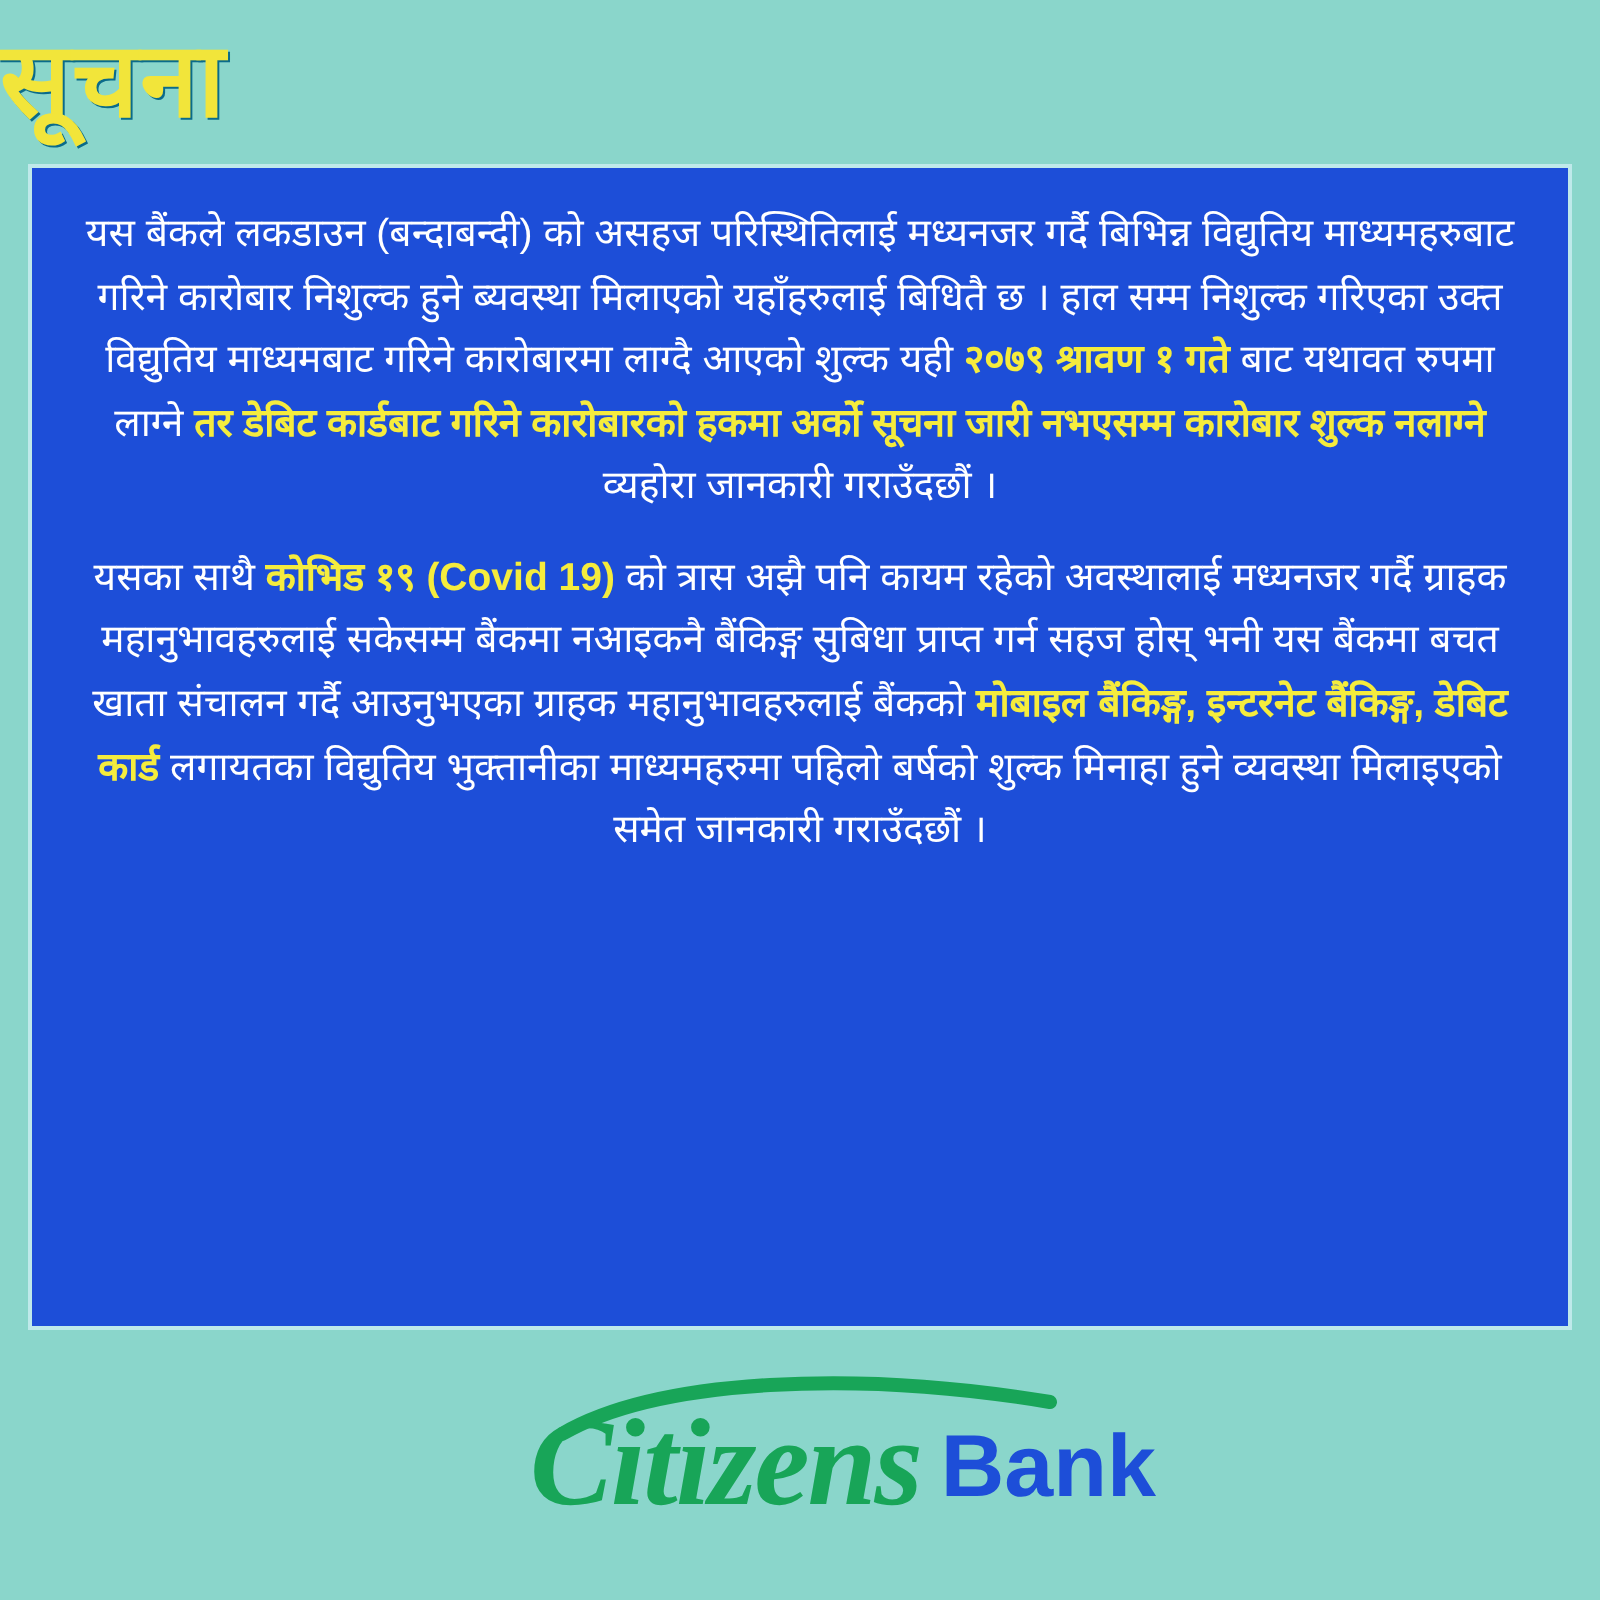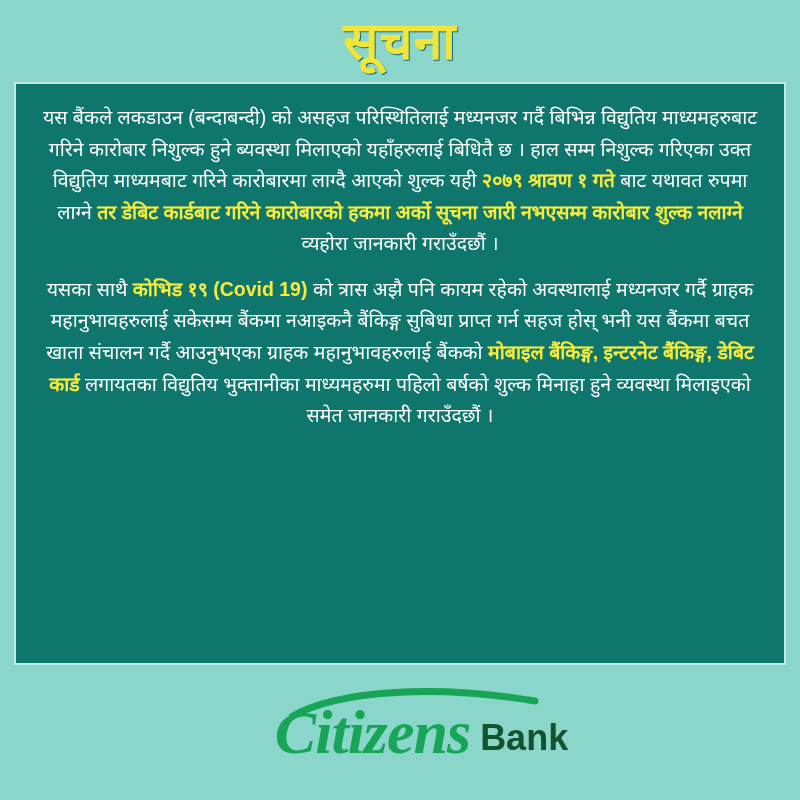--- a/index.html
+++ b/index.html
@@ -17,37 +17,36 @@
     position: relative;
     width: 800px;
     height: 800px;
     background: #8ad6cb;
     box-sizing: border-box;
   }
   .header {
     height: 82px;
     display: flex;
     align-items: center;
-    justify-content: center;
   }
   .header-title {
     color: #f2e53a;
     font-size: 52px;
     font-weight: bold;
     letter-spacing: 1px;
     text-shadow: 1px 1px 0 #0a6b8a;
     line-height: 1;
   }
   .notice-body {
     position: absolute;
     top: 82px;
     left: 14px;
     right: 14px;
     bottom: 135px;
-    background: #0f766e;
+    background: #1d4ed8;
     border: 2px solid #bfe9ea;
     box-sizing: border-box;
     padding: 18px 26px 10px 26px;
     overflow: hidden;
   }
   .para {
     color: #ffffff;
     font-size: 19.5px;
     line-height: 1.62;
     text-align: center;
@@ -88,22 +87,22 @@
     font-style: italic;
     font-weight: bold;
     font-size: 62px;
     color: #18a558;
     line-height: 0.95;
     letter-spacing: -1px;
   }
   .logo-bank {
     font-family: "Liberation Sans", sans-serif;
     font-weight: bold;
-    font-size: 36px;
-    color: #14532d;
+    font-size: 44px;
+    color: #1d4ed8;
     line-height: 1;
     padding-bottom: 6px;
   }
 </style>
 </head>
 <body>
 
 <div class="poster">
 
   <div class="header">

